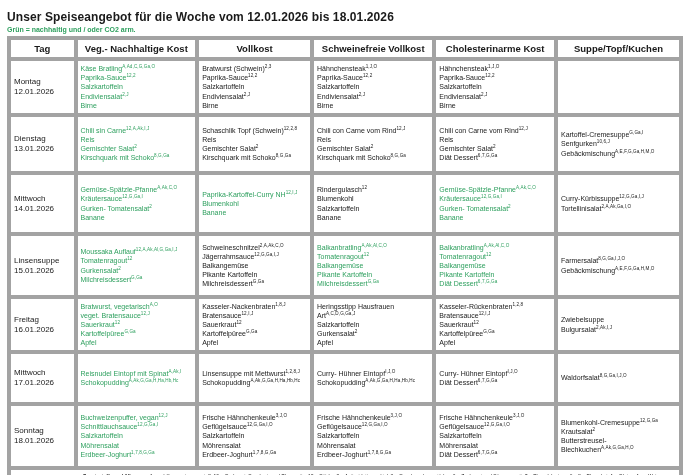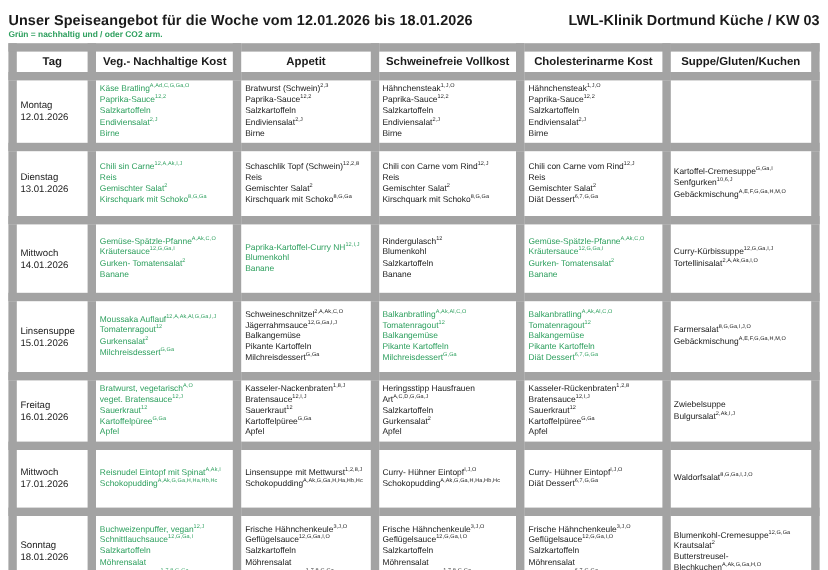--- a/index.html
+++ b/index.html
@@ -14,21 +14,21 @@
   .doc-title{font-size:12px;font-weight:bold;letter-spacing:0.1px;}
   .clinic-title{font-size:12px;font-weight:bold;white-space:nowrap;}
   .legend{font-size:7px;font-weight:bold;margin:2px 0 3px 0;}
   table.menu{
     width:100%;
     border-collapse:collapse;
     table-layout:fixed;
     border:1.5px solid #333;
   }
   table.menu th, table.menu td{
-    border:7px solid #a3a3a3;
+    border:4px solid #a3a3a3;
     padding:2px 3px;
     vertical-align:middle;
     word-wrap:break-word;
   }
   table.menu th{
     font-size:9.5px;
     font-weight:bold;
     text-align:center;
     padding:3px 2px;
   }
@@ -58,42 +58,41 @@
     padding:6px 4px 7px 4px;
   }
 </style>
 </head>
 <body>
 
 <div class="page">
 
   <div class="topbar">
     <div class="doc-title">Unser Speiseangebot für die Woche vom 12.01.2026 bis 18.01.2026</div>
-    <div class="clinic-title">LWL-Klinik Dortmund Küche / KW 03</div>
   </div>
 
   <div class="legend" id="legend" style="color: rgb(47, 160, 95);">Grün = nachhaltig und / oder CO2 arm.</div>
 
   <table class="menu">
     <colgroup>
       <col style="width:9.9%">
       <col style="width:18.1%">
       <col style="width:17.1%">
       <col style="width:18.2%">
       <col style="width:18.1%">
       <col style="width:18.6%">
     </colgroup>
     <thead>
       <tr>
         <th>Tag</th>
         <th>Veg.- Nachhaltige Kost</th>
-        <th>Appetit</th>
+        <th>Vollkost</th>
         <th>Schweinefreie Vollkost</th>
         <th>Cholesterinarme Kost</th>
-        <th>Suppe/Gluten/Kuchen</th>
+        <th>Suppe/Topf/Kuchen</th>
       </tr>
     </thead>
     <tbody id="menu-body">
         <tr>
           <td class="day-cell" style="height: 48px;">
             <div>Montag</div>
             <div>12.01.2026</div>
           </td>
           <td class="menu-cell" style="color: rgb(47, 160, 95);">
             <div class="menu-item">Käse Bratling<sup>A,Ad,C,G,Ga,O</sup></div>

